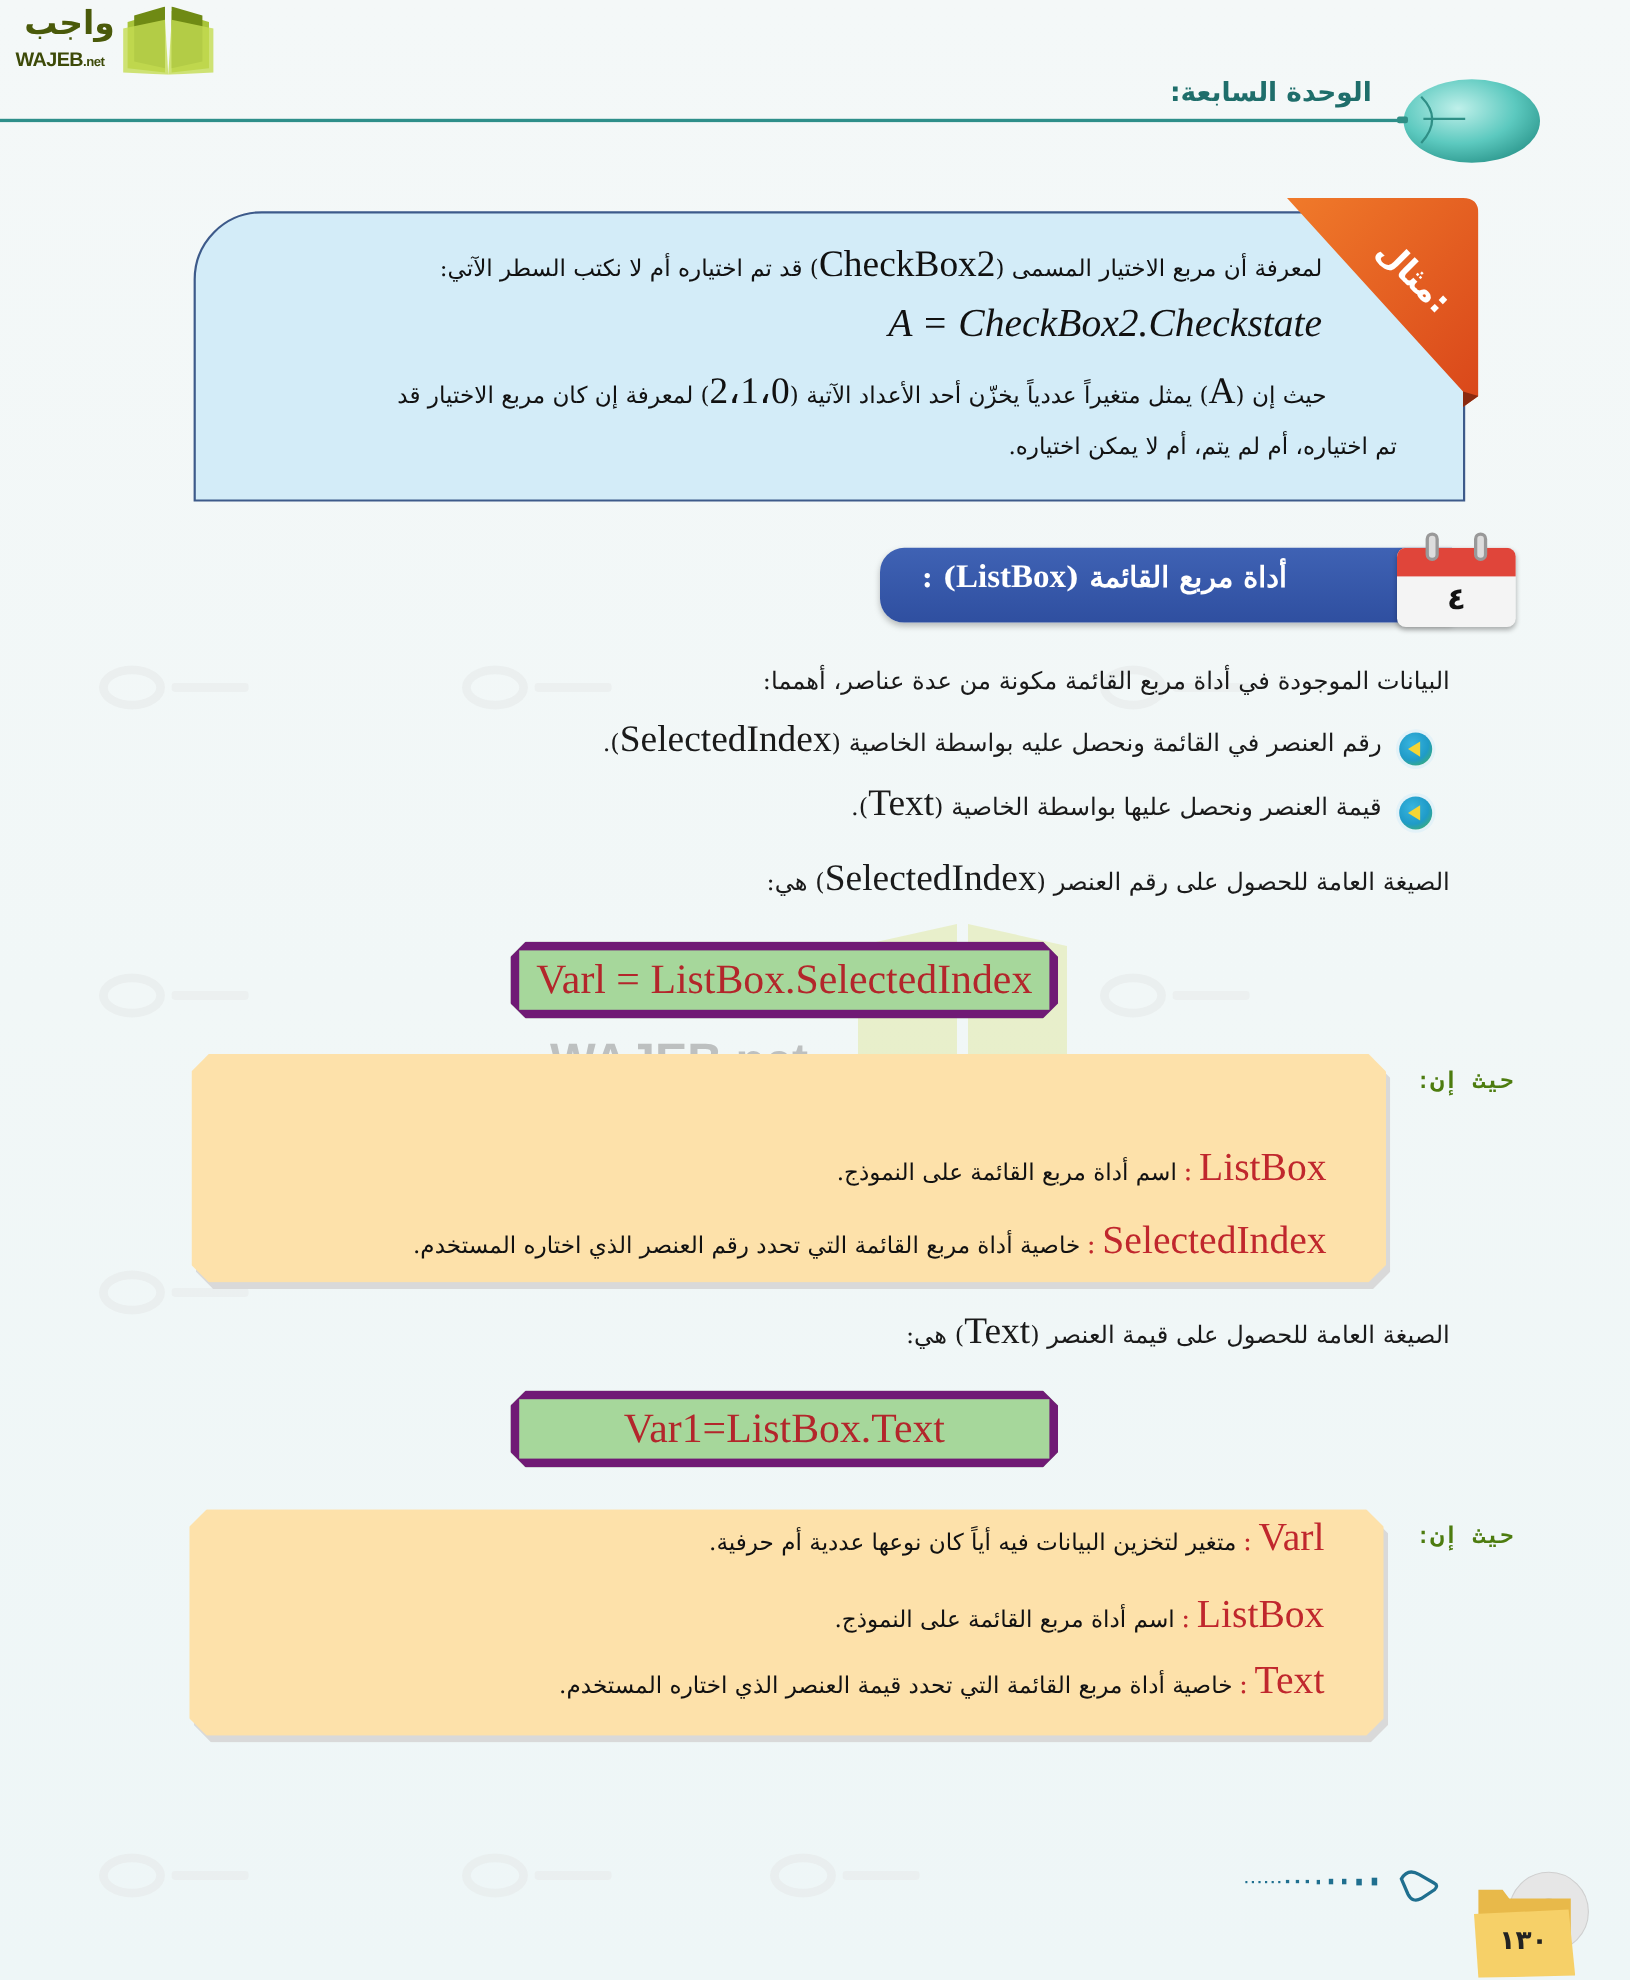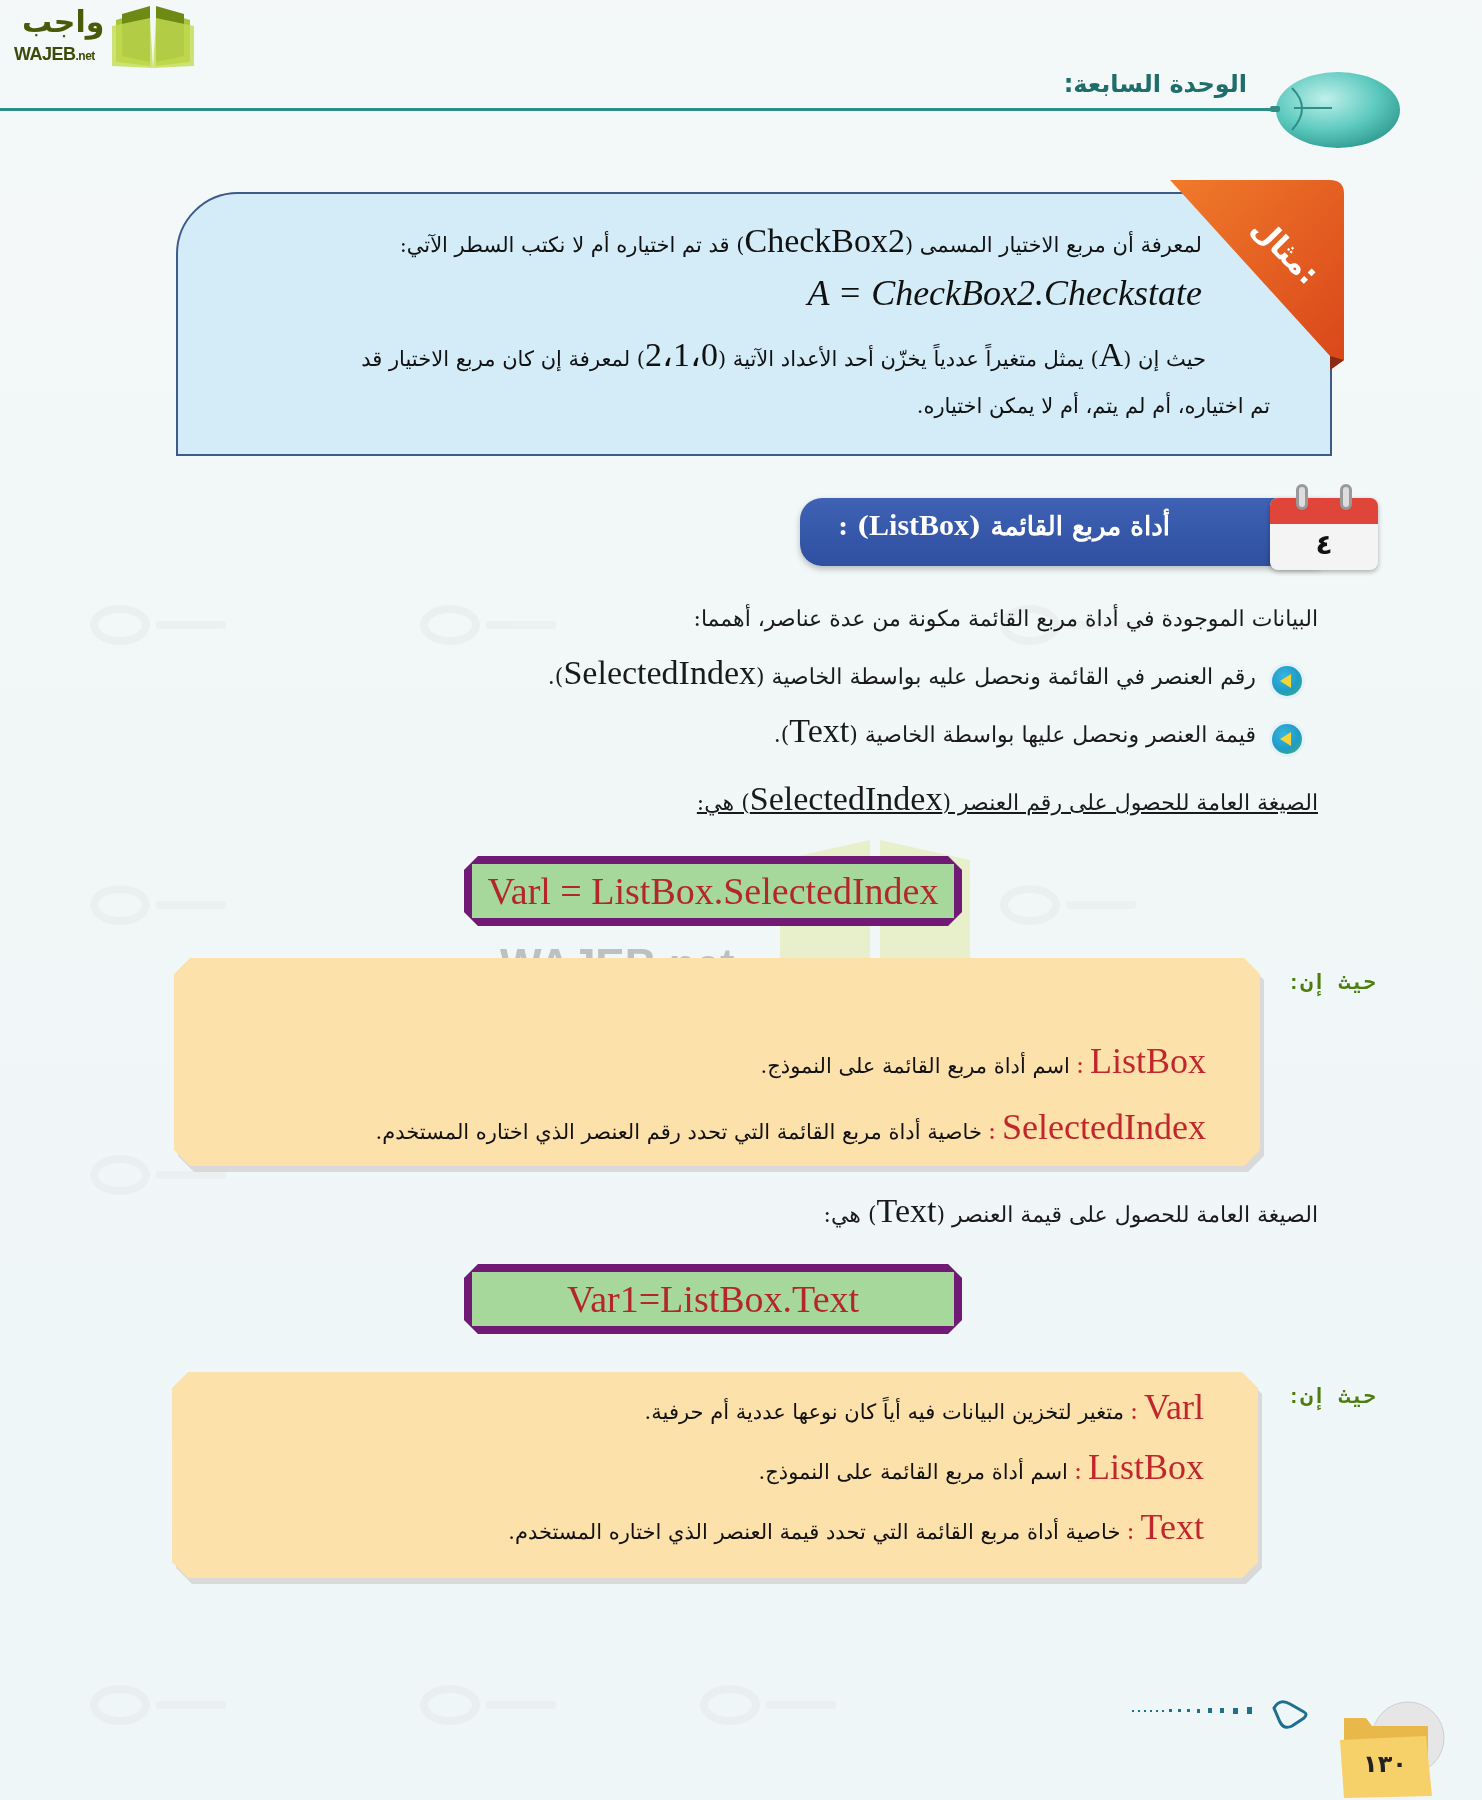--- a/index.html
+++ b/index.html
@@ -209,21 +209,21 @@
 <div class="bullet" style="left:1272px;top:666px;"></div>
 <div class="para" style="right:226px;top:654px;">
   <span>رقم العنصر في القائمة ونحصل عليه بواسطة الخاصية (</span><span class="latin">SelectedIndex</span><span>).</span>
 </div>
 
 <div class="bullet" style="left:1272px;top:724px;"></div>
 <div class="para" style="right:226px;top:712px;">
   <span>قيمة العنصر ونحصل عليها بواسطة الخاصية (</span><span class="latin">Text</span><span>).</span>
 </div>
 
-<div class="para" style="right:164px;top:780px;text-decoration:underline;">
+<div class="para" style="right:164px;top:780px;">
   <span>الصيغة العامة للحصول على رقم العنصر (</span><span class="latin">SelectedIndex</span><span>) هي:</span>
 </div>
 
 <div class="abs center-wm">
   <svg class="book" viewBox="0 0 230 160">
     <path d="M20 30 L110 10 L110 160 L20 150 Z" fill="#e0e8a0"></path>
     <path d="M210 30 L120 10 L120 160 L210 150 Z" fill="#e0e8a0"></path>
   </svg>
   <div class="wtxt">WAJEB.net</div>
 </div>
@@ -243,21 +243,21 @@
 
 <div class="para" style="right:164px;top:1192px;">
   <span>الصيغة العامة للحصول على قيمة العنصر (</span><span class="latin">Text</span><span>) هي:</span>
 </div>
 
 <div class="formula" style="left:464px;top:1264px;width:498px;">Var1=ListBox.Text</div>
 
 <div class="where-label" style="right:106px;top:1384px;">حيث إن:</div>
 <div class="def-shadow" style="left:176px;top:1378px;width:1086px;height:206px;"></div>
 <div class="def-box" style="left:172px;top:1372px;width:1086px;height:206px;">
-  <div class="def-row" style="right:54px;top:14px;margin-left:36px;">
+  <div class="def-row" style="right:54px;top:4px;margin-left:36px;">
     <span class="def-term">Varl</span><span class="def-colon">:</span><span>متغير لتخزين البيانات فيه أياً كان نوعها عددية أم حرفية.</span>
   </div>
   <div class="def-row" style="right:54px;top:74px;">
     <span class="def-term">ListBox</span><span class="def-colon">:</span><span>اسم أداة مربع القائمة على النموذج.</span>
   </div>
   <div class="def-row" style="right:54px;top:134px;">
     <span class="def-term">Text</span><span class="def-colon">:</span><span>خاصية أداة مربع القائمة التي تحدد قيمة العنصر الذي اختاره المستخدم.</span>
   </div>
 </div>
 

